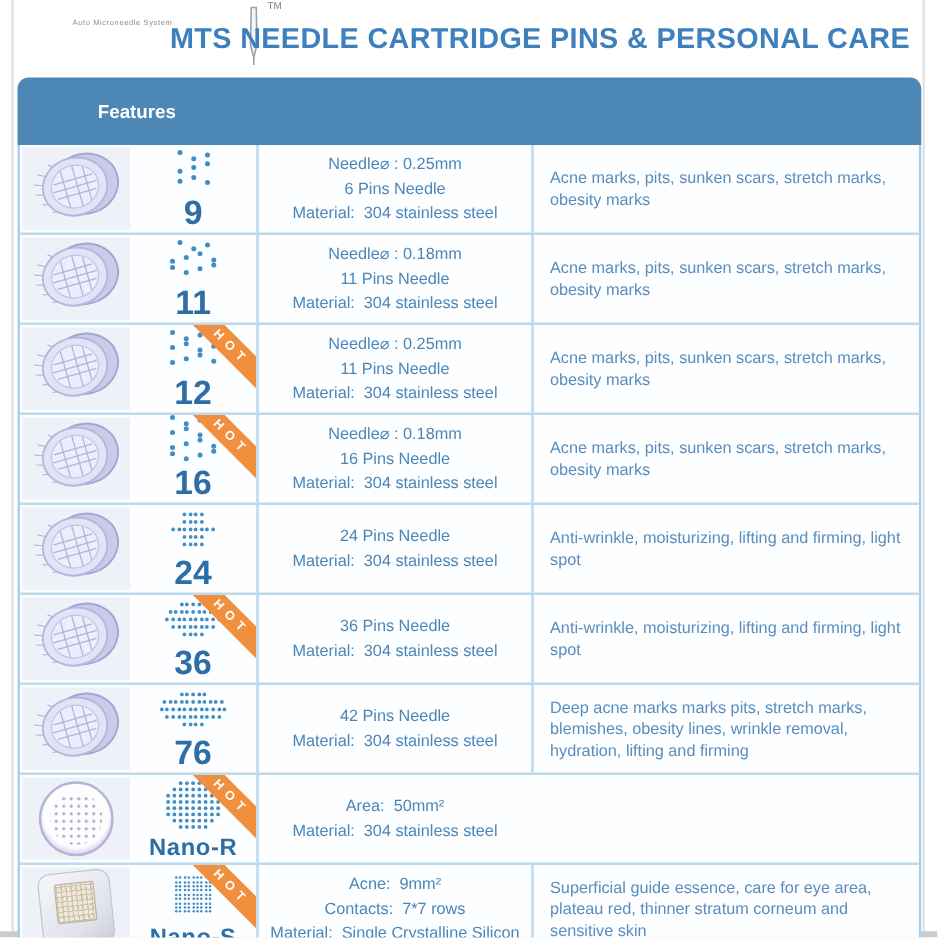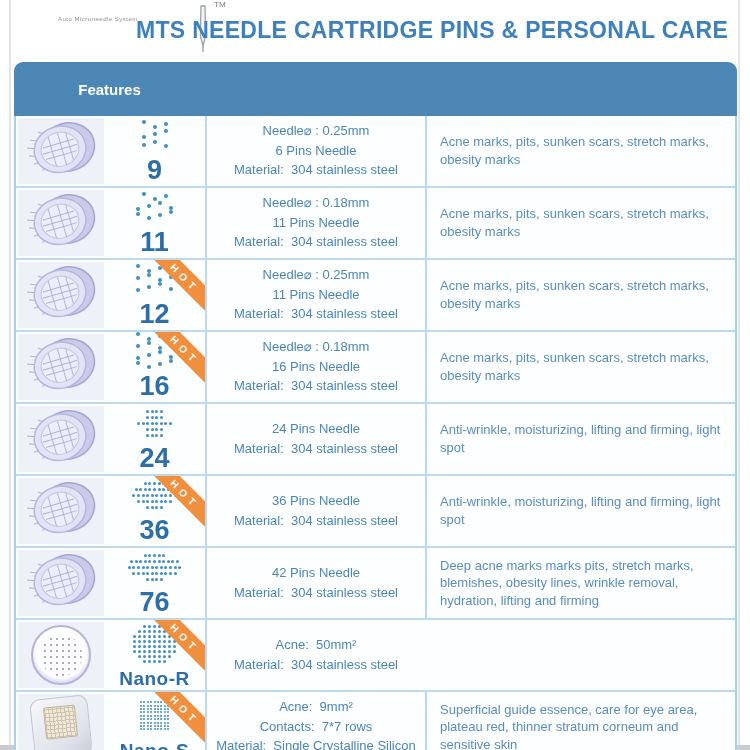--- a/index.html
+++ b/index.html
@@ -721,21 +721,21 @@
                 <span class="pdot" style="height: 3px; width: 3px; margin-right: 0px;"></span>
               </div>
             </div>
             <div class="type-num num-small">Nano-R</div>
           </div>
           <div class="ribbon">
             <span>HOT</span>
           </div>
         </div>
         <div class="cell feat-cell">
-          <div class="feat-line">Acne:  50mm²</div>
+          <div class="feat-line">Area:  50mm²</div>
           <div class="feat-line">Material:  304 stainless steel</div>
         </div>
       </div>
       <div class="row">
         <div class="cell type-cell">
           <div class="photo">
             <div class="block-photo">
               <div class="block-grid"></div>
             </div>
           </div>

